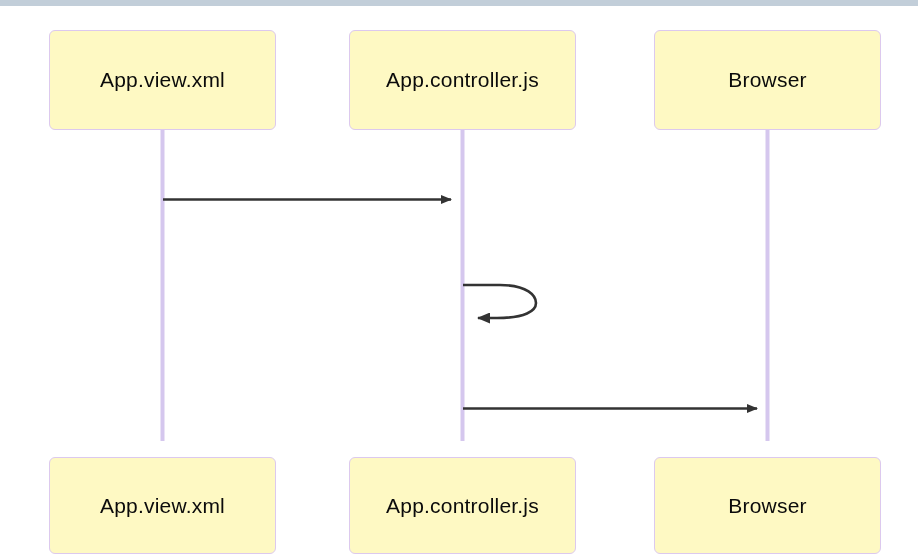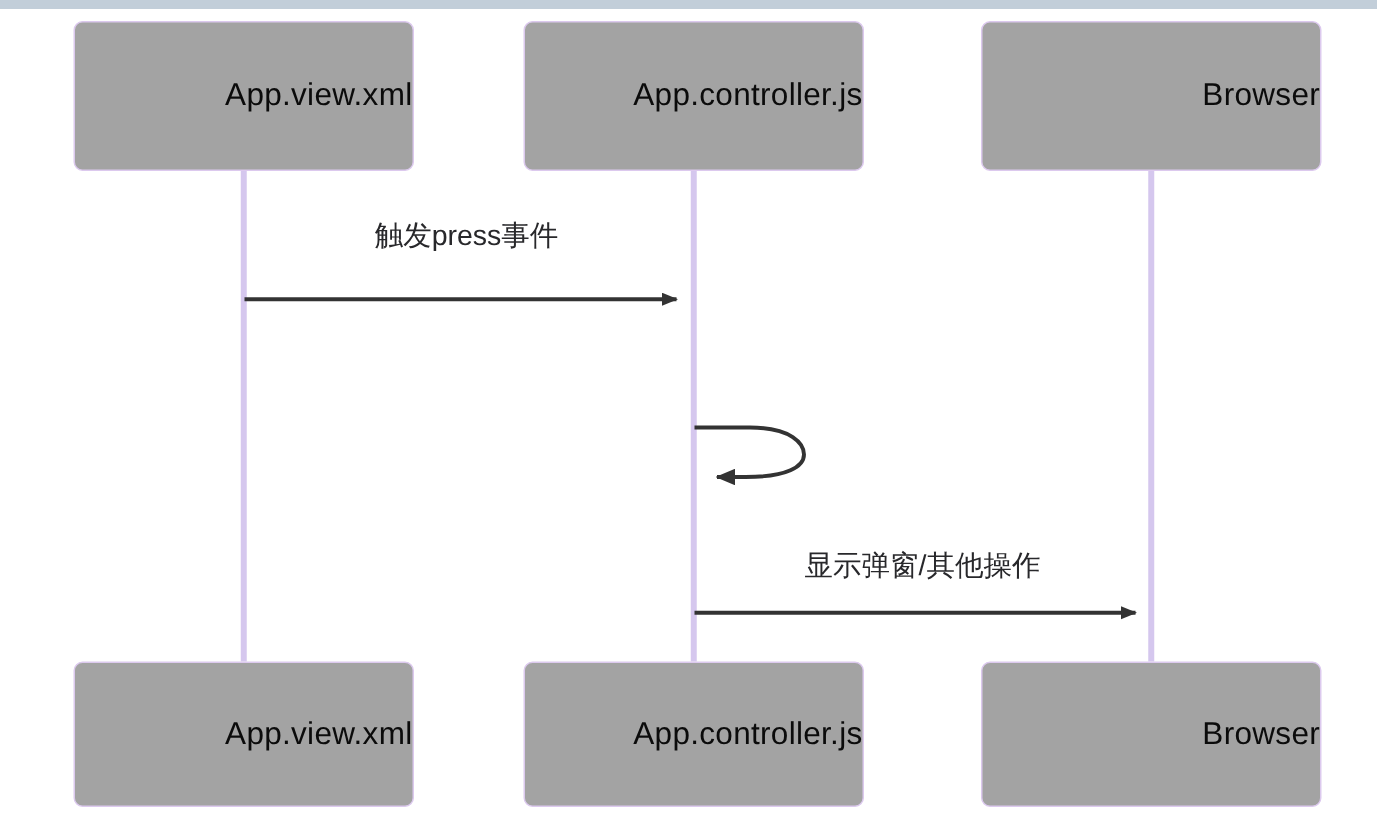--- a/index.html
+++ b/index.html
@@ -29,26 +29,27 @@
   }
   .diagram-svg {
     position: absolute;
     left: 0;
     top: 0;
   }
   
   .actor-box {
     position: absolute;
     box-sizing: border-box;
-    background: #a3a3a3;
+    background: #fef9c3;
     border: 1px solid #dcc9ee;
     border-radius: 6px;
     display: flex;
     align-items: center;
-    justify-content: flex-end;
+    justify-content: center;
+    margin-top: 16px;
   }
   .actor-label {
     font-size: 21px;
     color: #0b0b0b;
     font-family: "Liberation Sans", "DejaVu Sans", sans-serif;
     letter-spacing: 0.2px;
     white-space: nowrap;
   }
   
   .msg-label {
@@ -113,18 +114,16 @@
   </div>
 
   <div class="actor-box" style="left:349px; top:441px; width:227px; height:97px;">
     <span class="actor-label">App.controller.js</span>
   </div>
 
   <div class="actor-box" style="left:654px; top:441px; width:227px; height:97px;">
     <span class="actor-label">Browser</span>
   </div>
 
-  <div class="msg-label" style="left:311px; top:144px; transform:translateX(-50%);">触发press事件</div>
 
 
-  <div class="msg-label" style="left:615px; top:364px; transform:translateX(-50%);">显示弹窗/其他操作</div>
 
 </div>
 
 </body></html>

